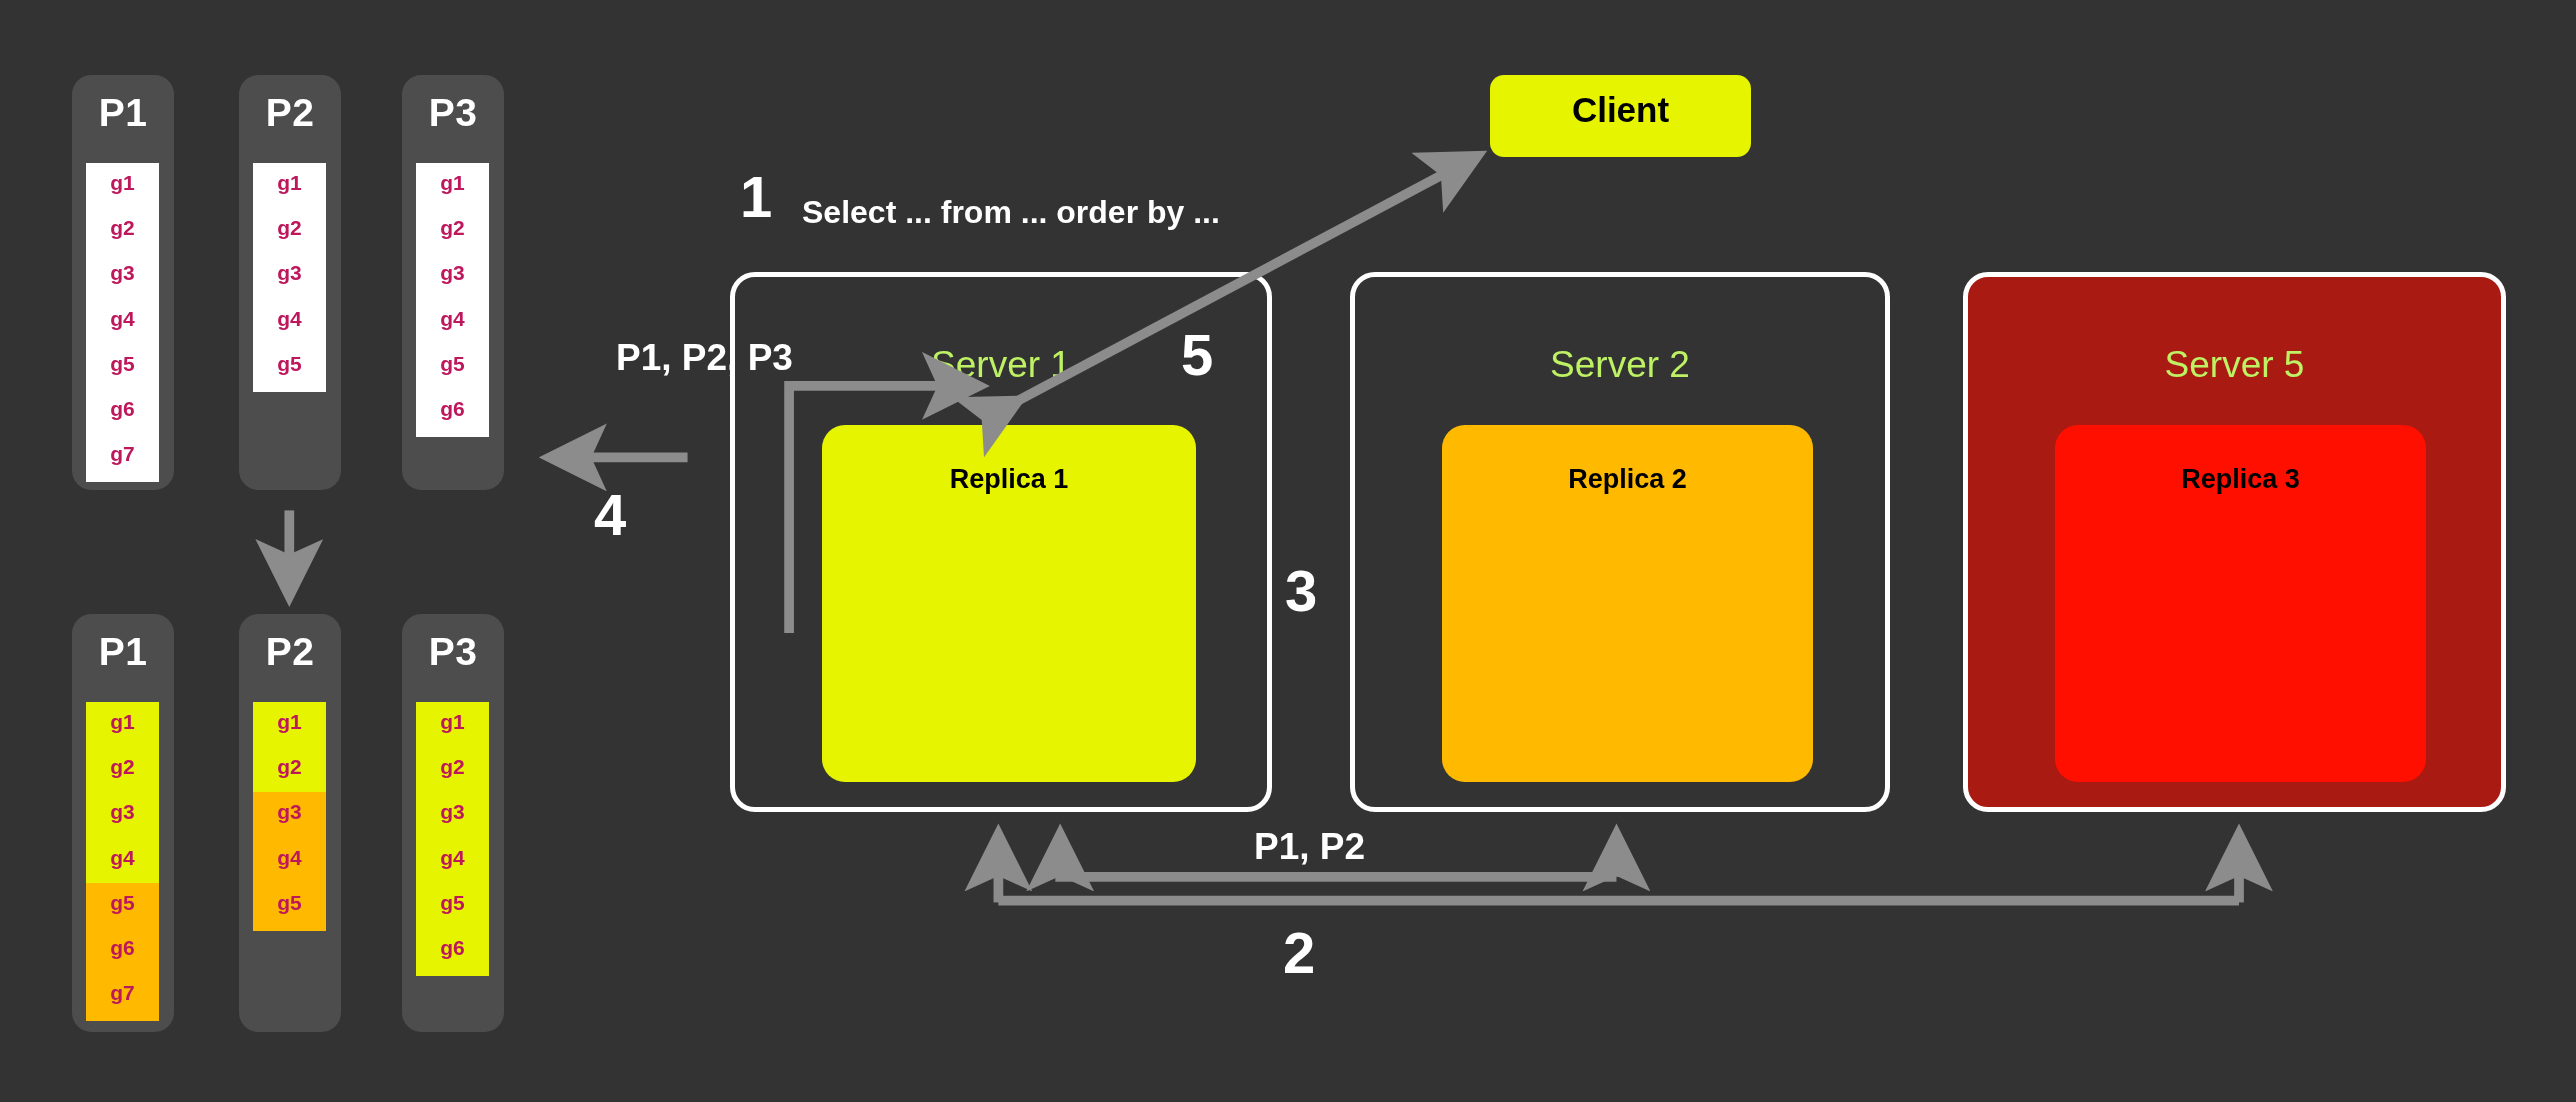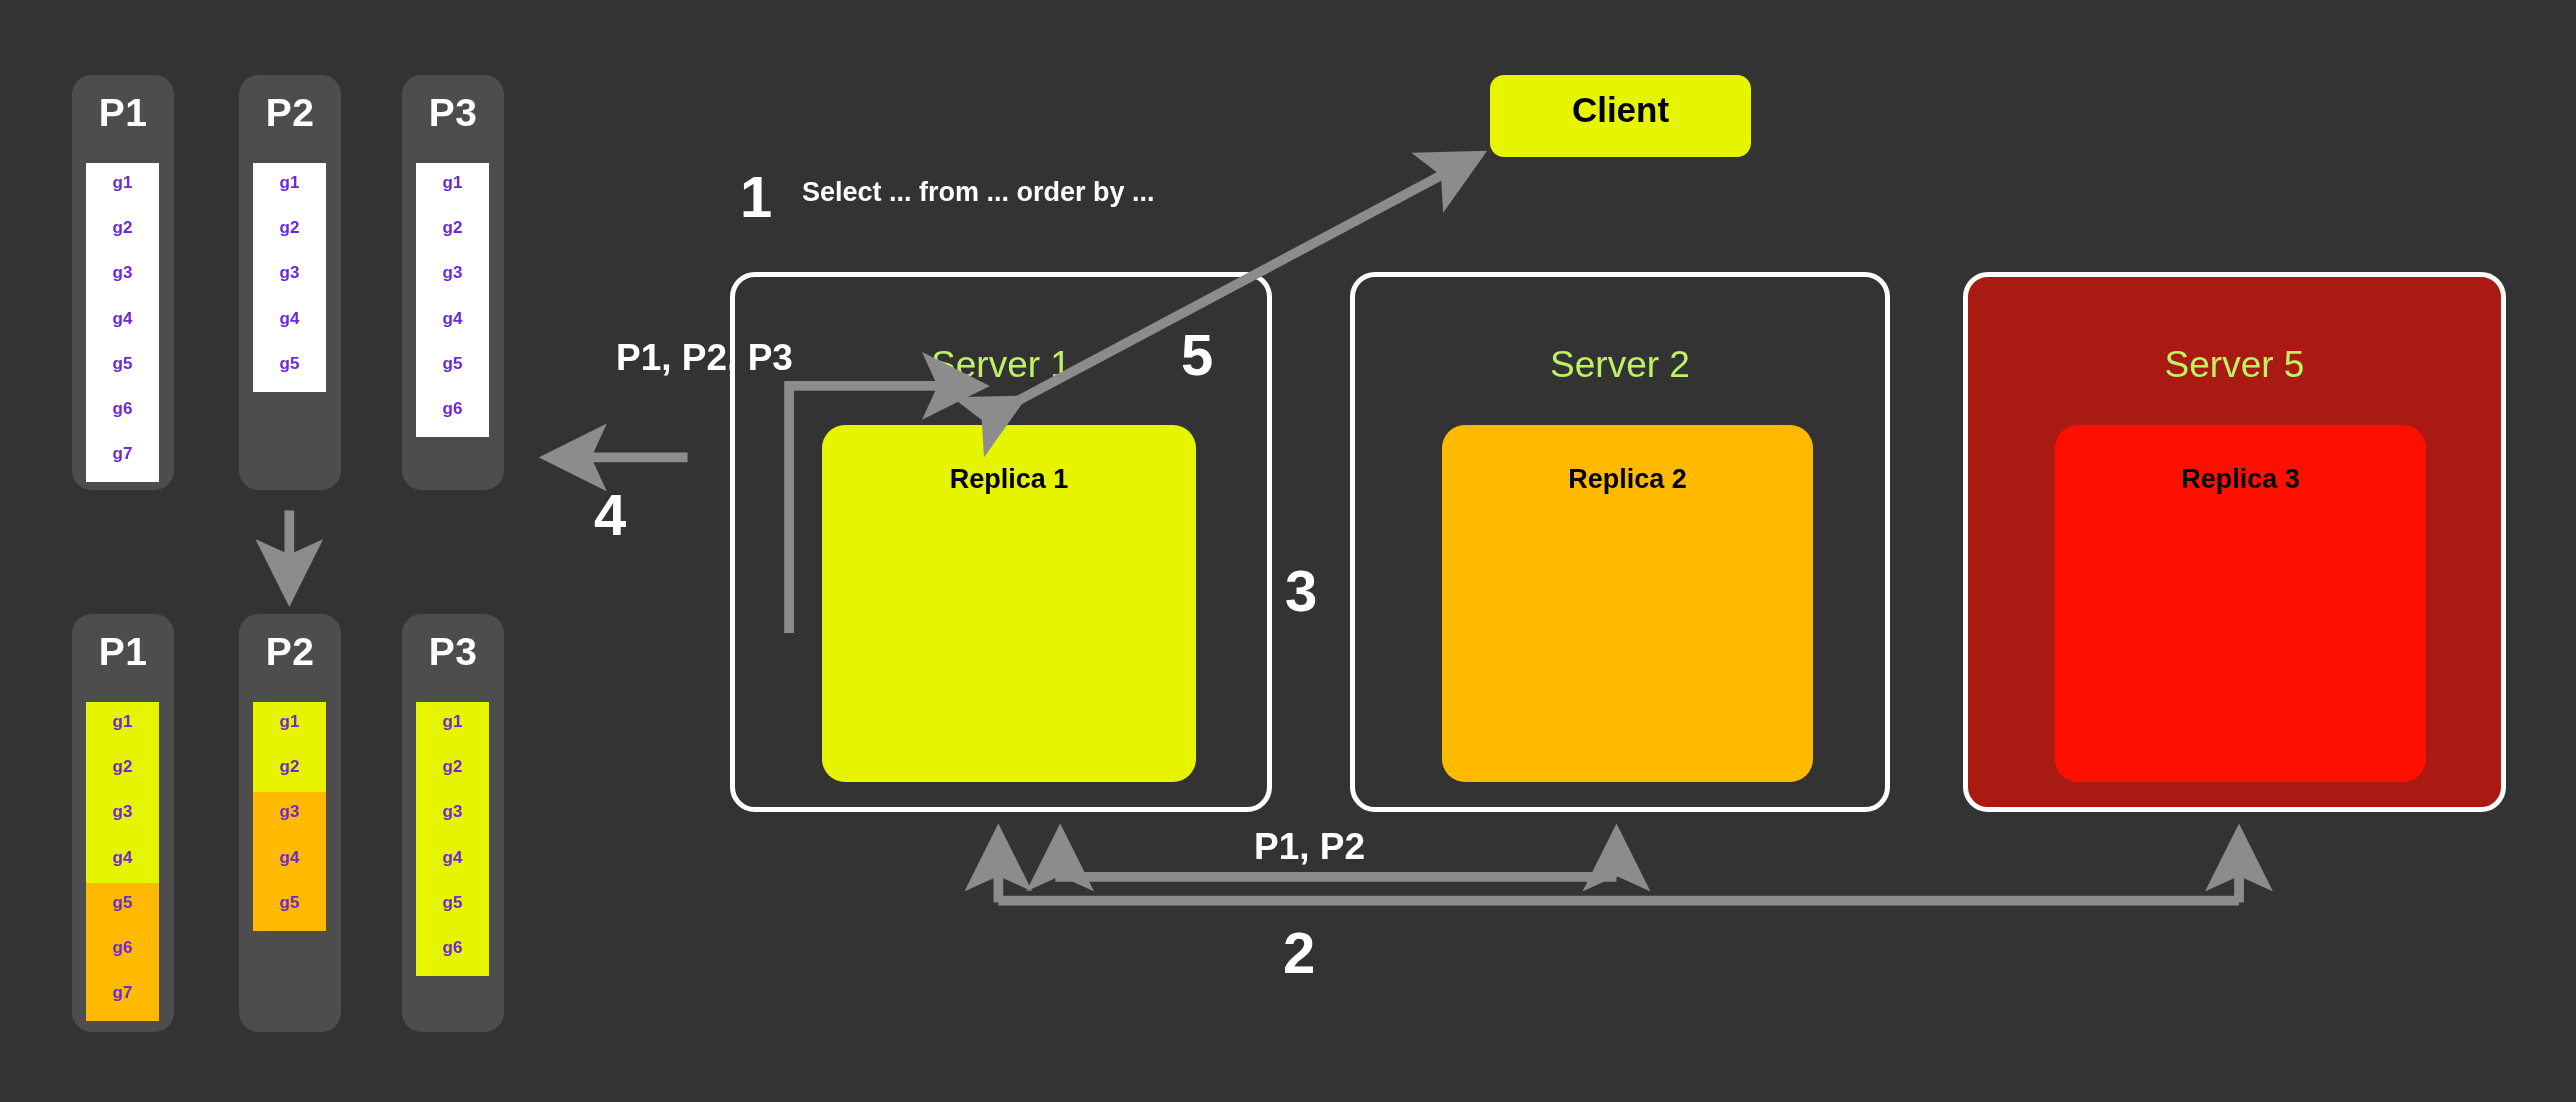--- a/index.html
+++ b/index.html
@@ -27,23 +27,23 @@
     color:#ffffff;
     font-size:39px;
     font-weight:700;
     letter-spacing:0.4px;
   }
   .cell{
     position:absolute;
     height:48px;
     line-height:40px;
     text-align:center;
-    font-size:17px;
-    font-weight:700;
-    color:#6d28d9;
+    font-size:21px;
+    font-weight:700;
+    color:#be185d;
   }
   .cell.white{background:#ffffff;}
   .cell.yellow{background:#e6f400;}
   .cell.orange{background:#ffba00;}
 
   
   .server{
     position:absolute;
     border:5.3px solid #ffffff;
     border-radius:25px;
@@ -213,21 +213,21 @@
     <path d="M 1830 993 L 1830 950 M 1830 993 L 1200 993 L 1200 950" fill="none" stroke="#8c8c8c" stroke-width="11"></path>
     <line x1="1200" y1="990" x2="1200" y2="948" stroke="#8c8c8c" stroke-width="11" marker-end="url(#ah)"></line>
     <line x1="1830" y1="990" x2="1830" y2="948" stroke="#8c8c8c" stroke-width="11" marker-end="url(#ah)"></line>
 
     <path d="M 2535 1020 L 1130 1020" fill="none" stroke="#8c8c8c" stroke-width="11"></path>
     <line x1="1130" y1="1022" x2="1130" y2="948" stroke="#8c8c8c" stroke-width="11" marker-end="url(#ah)"></line>
     <line x1="2535" y1="1022" x2="2535" y2="948" stroke="#8c8c8c" stroke-width="11" marker-end="url(#ah)"></line>
   </svg>
 
   <div class="lbl step" style="left:740px; top:163px;">1</div>
-  <div class="lbl txt" style="left:802px; top:177px; font-size:27px;">Select ... from ... order by ...</div>
+  <div class="lbl txt" style="left:802px; top:194px; font-size:32px;">Select ... from ... order by ...</div>
 
   <div class="lbl txt-sm" style="left:616px; top:337px;">P1, P2, P3</div>
 
   <div class="lbl step" style="left:594px; top:481px;">4</div>
 
   <div class="lbl step" style="left:1181px; top:321px;">5</div>
 
   <div class="lbl step" style="left:1285px; top:557px;">3</div>
 
   <div class="lbl txt-sm" style="left:1254px; top:826px;">P1, P2</div>

